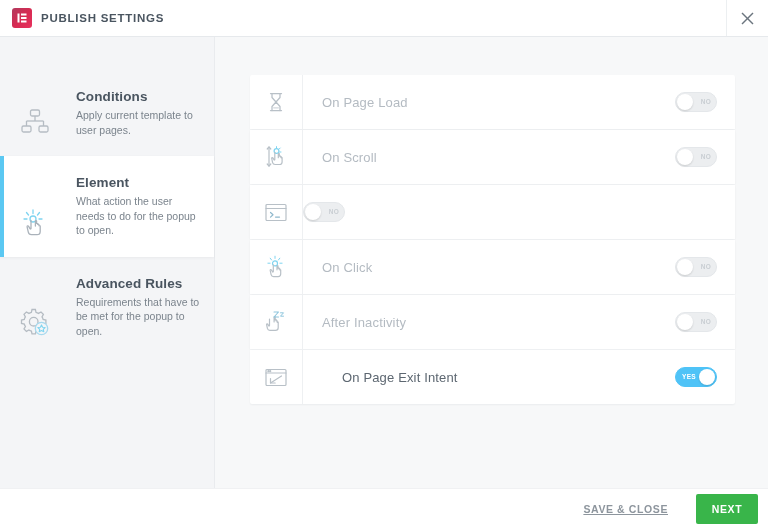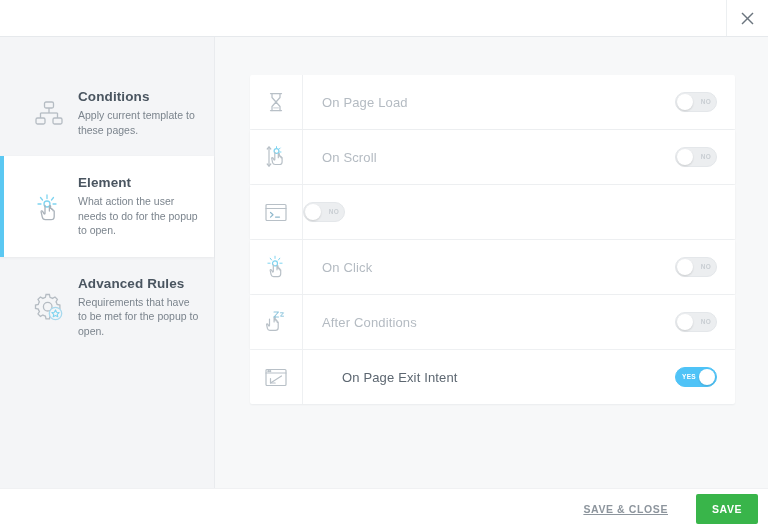--- a/index.html
+++ b/index.html
@@ -78,25 +78,25 @@
   
   .sidebar {
     width: 215px;
     min-width: 215px;
     background: #f4f5f7;
     border-right: 1px solid #e9ebee;
     padding-top: 33px;
   }
   .side-item {
     display: flex;
-    align-items: center;
-    padding: 17px 14px 19px 28px;
+    align-items: flex-end;
+    padding: 17px 14px 19px 14px;
     border-left: 4px solid transparent;
     cursor: pointer;
-    gap: 12px;
+    gap: 24px;
   }
   .side-item.active {
     background: #ffffff;
     border-left-color: #5bc8f2;
     box-shadow: 0 1px 3px rgba(0,0,0,0.05);
   }
   .side-icon {
     width: 34px;
     min-width: 34px;
     display: flex;
@@ -245,20 +245,31 @@
     cursor: pointer;
     font-family: "Liberation Sans", sans-serif;
   }
 </style>
 </head>
 <body>
 
 <div id="app">
 
   <div class="header">
+    <div class="header-left">
+      <div class="brand-badge">
+        <svg width="12" height="12" viewBox="0 0 12 12">
+          <rect x="1.5" y="1.5" width="2" height="9" fill="#ffffff"></rect>
+          <rect x="5" y="1.5" width="5.5" height="2" fill="#ffffff"></rect>
+          <rect x="5" y="5" width="5.5" height="2" fill="#ffffff"></rect>
+          <rect x="5" y="8.5" width="5.5" height="2" fill="#ffffff"></rect>
+        </svg>
+      </div>
+      <div class="header-title">PUBLISH SETTINGS</div>
+    </div>
     <div class="header-close">
       <svg width="13" height="13" viewBox="0 0 13 13">
         <line x1="1" y1="1" x2="12" y2="12" stroke="#6b757e" stroke-width="1.4"></line>
         <line x1="12" y1="1" x2="1" y2="12" stroke="#6b757e" stroke-width="1.4"></line>
       </svg>
     </div>
   </div>
 
   <div class="body-wrap">
 
@@ -271,21 +282,21 @@
             <rect x="2" y="19" width="9" height="6" rx="1.5"></rect>
             <rect x="19" y="19" width="9" height="6" rx="1.5"></rect>
             <line x1="15" y1="9" x2="15" y2="14"></line>
             <line x1="6.5" y1="14" x2="23.5" y2="14"></line>
             <line x1="6.5" y1="14" x2="6.5" y2="19"></line>
             <line x1="23.5" y1="14" x2="23.5" y2="19"></line>
           </svg>
         </div>
         <div class="side-text">
           <div class="side-title">Conditions</div>
-          <div class="side-desc">Apply current template to these pages.</div>
+          <div class="side-desc">Apply current template to user pages.</div>
         </div>
       </div>
 
       <div class="side-item active">
         <div class="side-icon">
           <svg width="32" height="32" viewBox="0 0 32 32" fill="none" stroke="#b5bcc3" stroke-width="1.3" stroke-linecap="round">
             <g stroke="#7fd4f0">
               <line x1="14" y1="4" x2="14" y2="7.5"></line>
               <line x1="7.5" y1="6.5" x2="9.5" y2="9"></line>
               <line x1="20.5" y1="6.5" x2="18.5" y2="9"></line>
@@ -408,21 +419,21 @@
         <div class="trigger-row">
           <div class="row-icon">
             <svg width="25" height="24" viewBox="0 0 25 24" fill="none" stroke="#b8c0c7" stroke-width="1.2" stroke-linecap="round" stroke-linejoin="round">
               <path d="M5.5 9 L5.5 15.6 C5.5 16 4.9 16.2 4.7 15.8 L3.8 14.2 C3.4 13.6 2.5 13.8 2.6 14.6 L3.4 18.4 C3.7 19.6 4.7 20.4 5.9 20.4 L11.5 20.4 C13 20.4 14.2 19.2 14.2 17.7 L14.2 12.3 C14.2 11.6 13.2 11.6 13.2 12.3 L13.2 11 C13.2 10.3 12.2 10.3 12.2 11 L12.2 9.9 C12.2 9.2 11.2 9.2 11.2 9.9 L11.2 7.2 C11.2 6.4 10.1 6.4 10.1 7.2 L10.1 12"></path>
               <g stroke="#8fc6dd">
                 <path d="M10 2 L14.5 2 L10 7 L14.5 7" stroke-width="1.1"></path>
                 <path d="M16.5 2.8 L19.5 2.8 L16.5 6.2 L19.5 6.2" stroke-width="1"></path>
               </g>
             </svg>
           </div>
-          <div class="row-label">After Conditions</div>
+          <div class="row-label">After Inactivity</div>
           <div class="row-toggle">
             <div class="switch">
               <span class="sw-text">NO</span>
               <span class="knob"></span>
             </div>
           </div>
         </div>
 
         <div class="trigger-row on">
           <div class="row-icon">
@@ -444,16 +455,16 @@
           </div>
         </div>
 
       </div>
     </div>
 
   </div>
 
   <div class="footer">
     <span class="save-close">SAVE &amp; CLOSE</span>
-    <button class="next-btn">SAVE</button>
+    <button class="next-btn">NEXT</button>
   </div>
 
 </div>
 
 </body></html>

